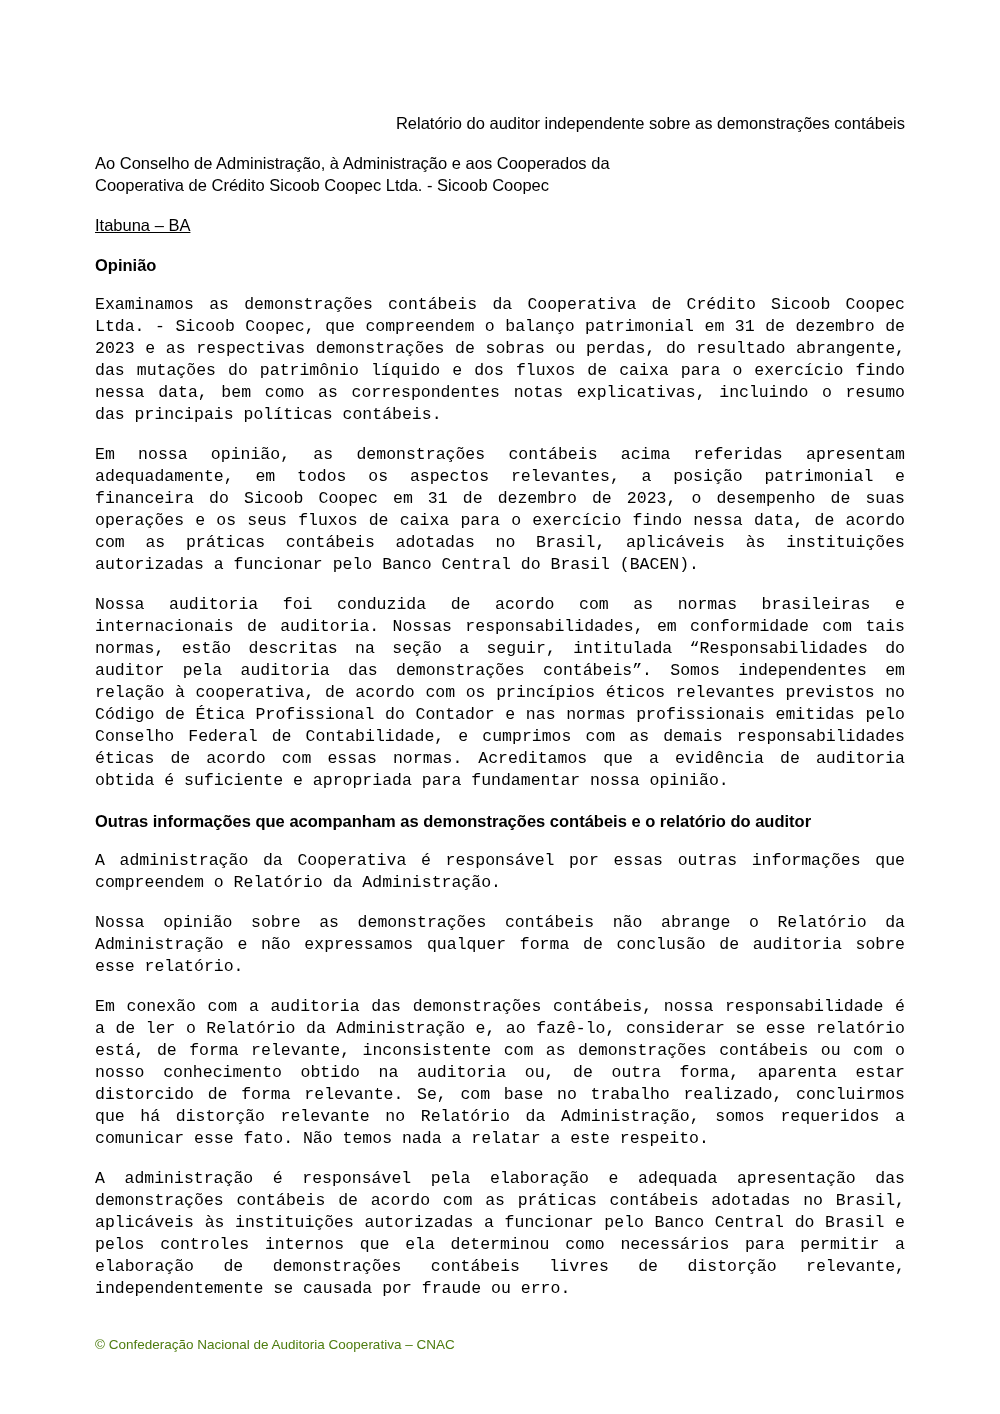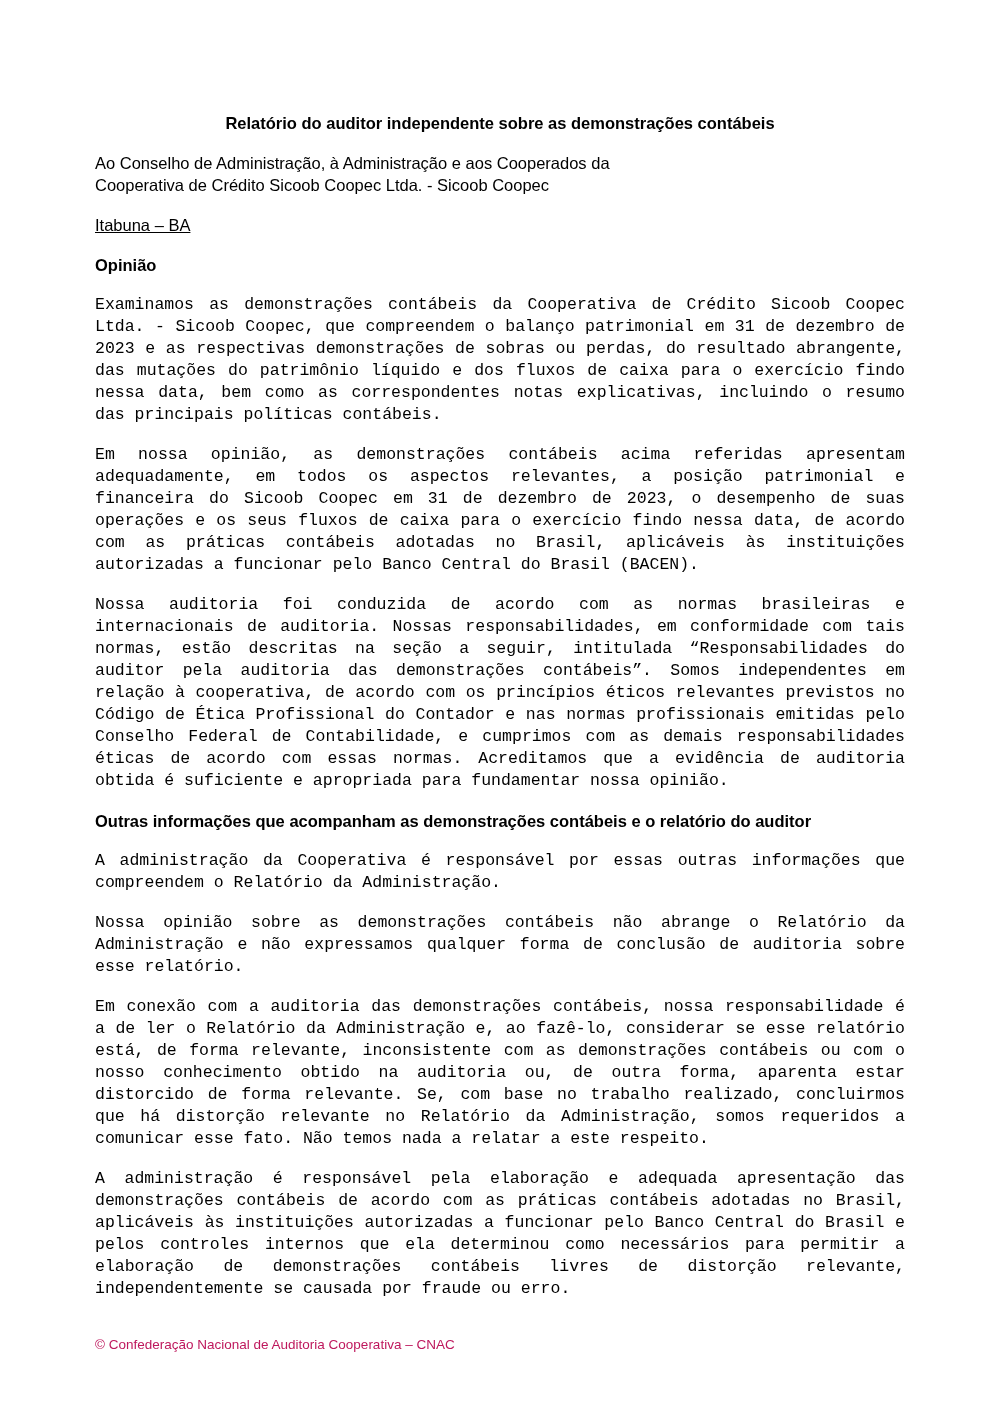--- a/index.html
+++ b/index.html
@@ -16,22 +16,22 @@
     box-sizing: border-box;
     padding: 112px 95px 0 95px;
     font-family: "Liberation Sans", "DejaVu Sans", sans-serif;
     font-size: 16.5px;
     line-height: 22px;
     color: #000000;
     overflow: hidden;
   }
   .doc-title {
     font-size: 16.5px;
-    font-weight: bold;
-    text-align: center;
+    font-weight: normal;
+    text-align: right;
     margin: 0 0 18px 0;
   }
   .recipient {
     margin: 0 0 18px 0;
   }
   .location {
     text-decoration: underline;
     margin: 12px 0 18px 0;
   }
   .section-heading {
@@ -44,21 +44,21 @@
     margin: 0 0 18px 0;
     text-align: justify;
     font-family: Liberation Mono, monospace;
   }
   .doc-footer {
     position: absolute;
     left: 95px;
     top: 1337px;
     font-size: 13.5px;
     line-height: 16px;
-    color: #be185d;
+    color: #4d7c0f;
   }
 </style>
 </head>
 <body>
 
 <div class="page">
 
   <h1 class="doc-title">Relatório do auditor independente sobre as demonstrações contábeis</h1>
 
   <div class="recipient">

